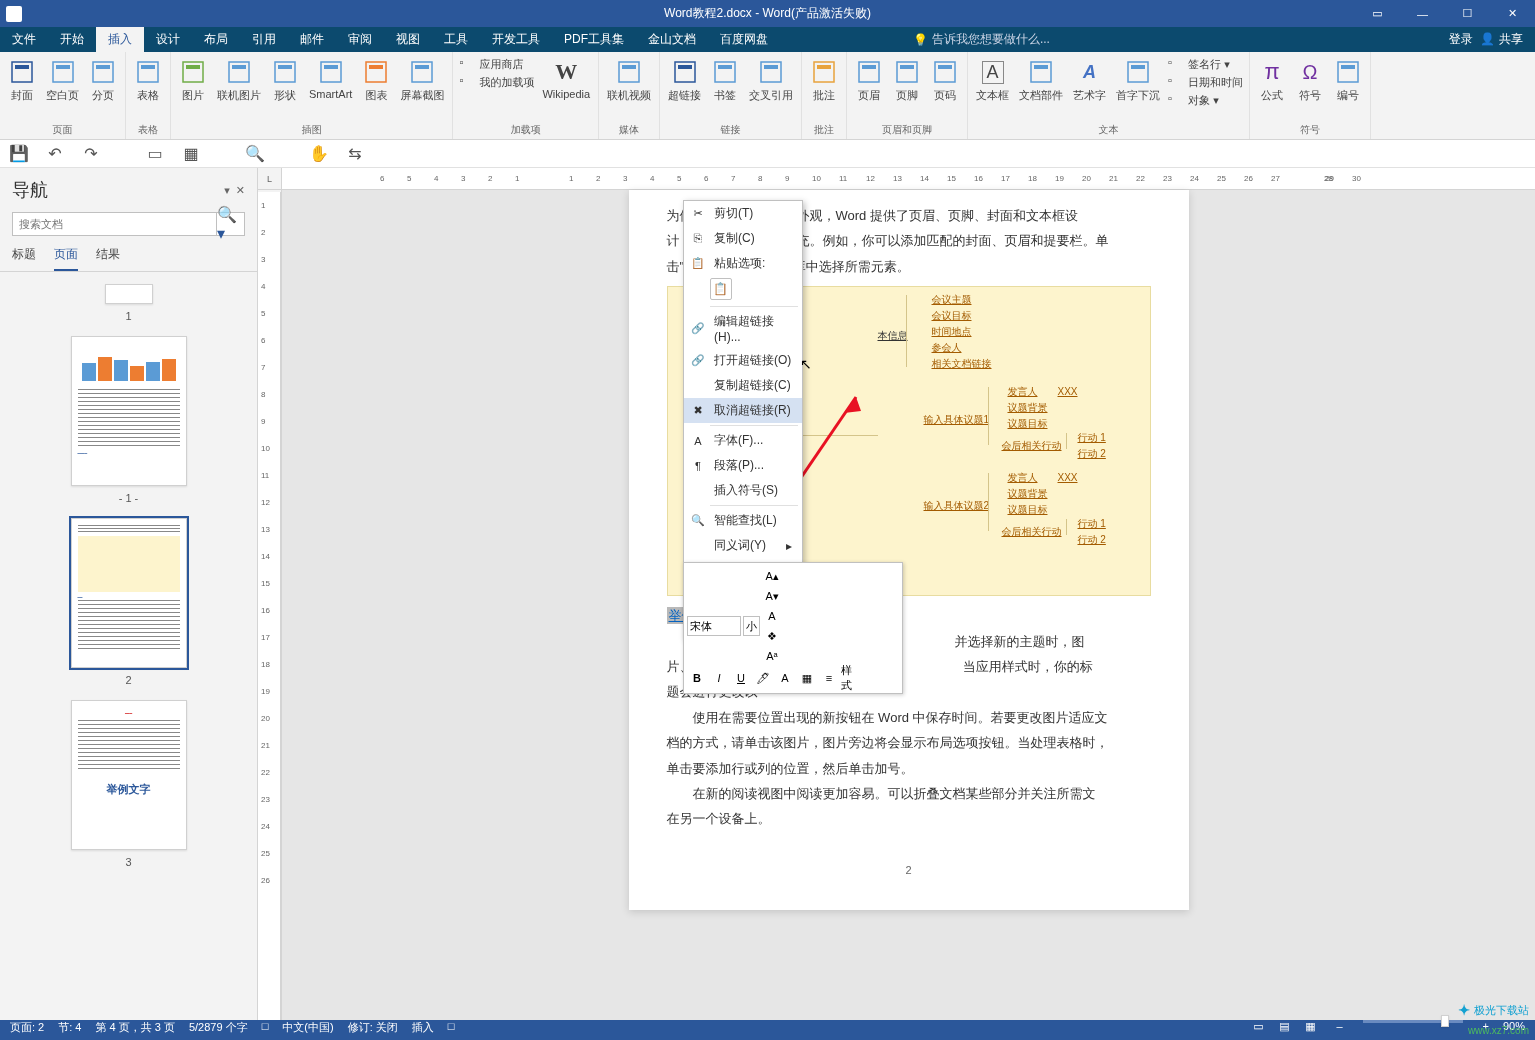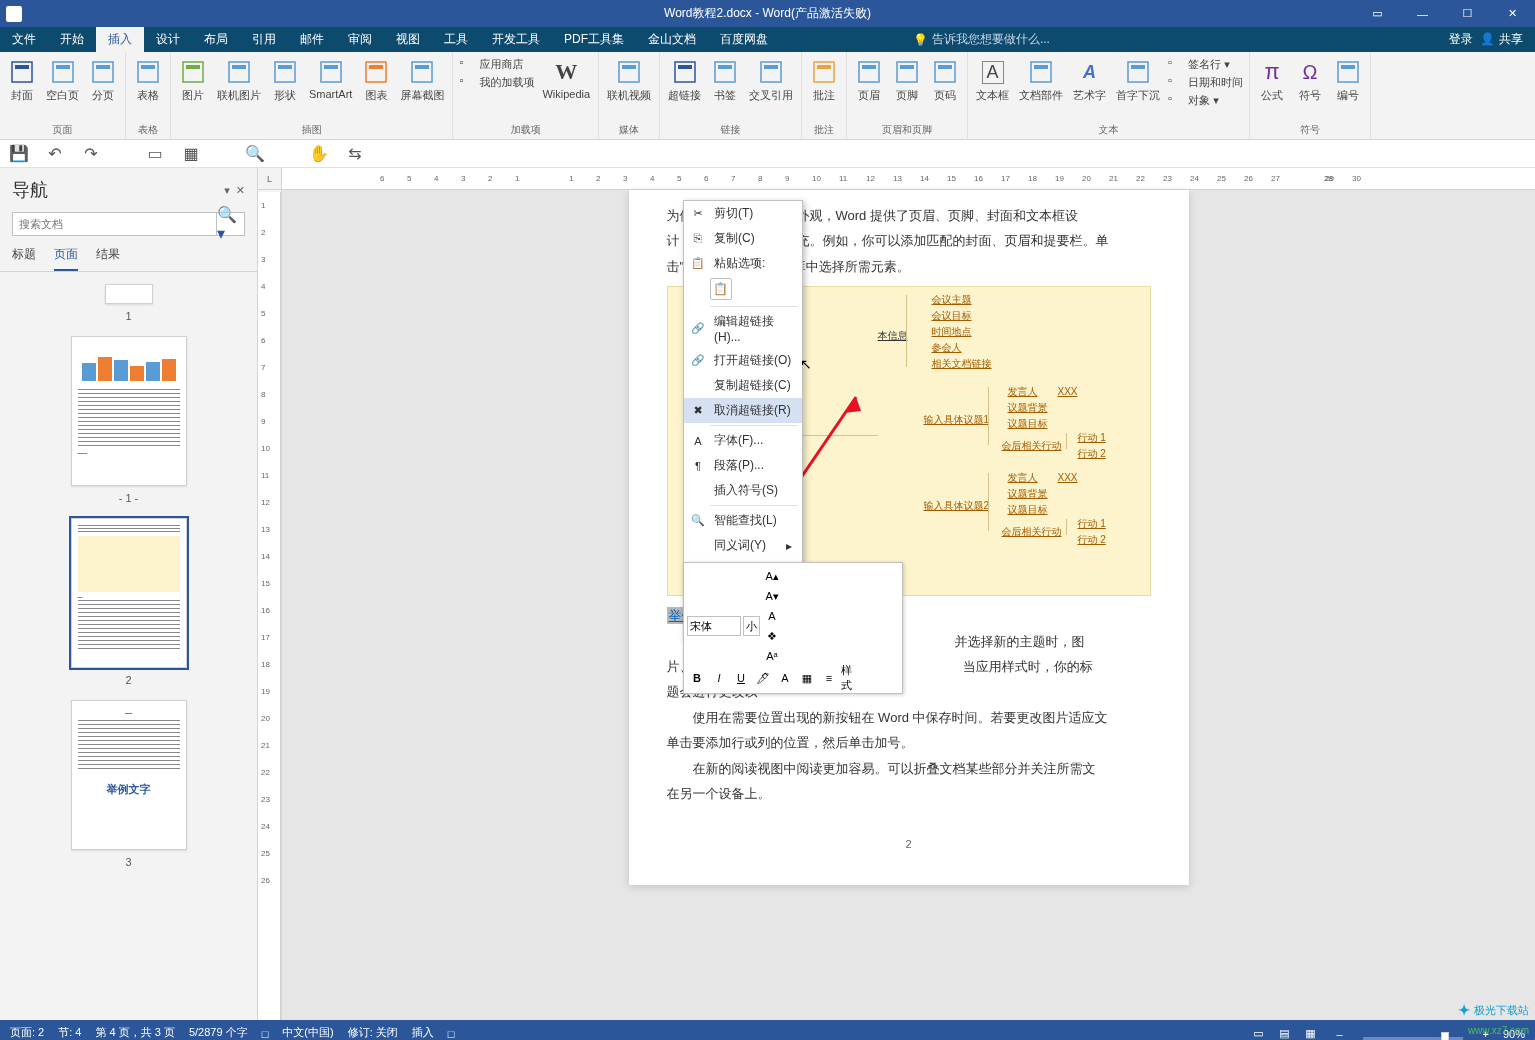--- a/index.html
+++ b/index.html
@@ -86,21 +86,21 @@
 .mini-toolbar .row { display:flex; align-items:center; gap:2px; margin-bottom:2px; }
 .mini-toolbar select, .mini-toolbar .sel { border:1px solid #c0c0c0; font-size:11px; height:20px; padding:0 2px;margin-top:20px; }
 .mini-toolbar .btn { width:20px; height:20px; display:flex; align-items:center; justify-content:center; border:none; background:none; }
 
 
 .diag-node { position:absolute; font-size:10px; color:#a35b00; white-space:nowrap;text-decoration:underline; }
 .diag-box { position:absolute; border:1px solid #d4c48a; background:#fffef7; border-radius:3px; padding:3px 8px; font-size:10px; color:#333; }
 .diag-line { position:absolute; background:#d4c48a; }
 
 
-.status-bar { height:20px; background:#2b579a; color:#fff; font-size:11px; display:flex; align-items:flex-end; padding:0 10px; gap:14px; }
+.status-bar { height:20px; background:#2b579a; color:#fff; font-size:11px; display:flex; align-items:flex-start; padding:0 10px; gap:14px; }
 .status-bar .spacer { flex:1; }
 .status-bar .view-btns { display:flex; gap:2px; }
 .status-bar .view-btns span { width:24px; text-align:center; }
 .status-bar .zoom-slider { width:100px; height:3px; background:#6a8bc0; position:relative; margin:0 6px; }
 .status-bar .zoom-slider .thumb { position:absolute; width:8px; height:12px; background:#fff; top:-5px; left:78px; }
 
 
 .watermark { position:absolute; right:6px; bottom:22px; font-size:11px; color:#13a1d1; display:flex; align-items:center; gap:4px; }
 .watermark .logo { font-weight:bold; font-size:14px; }
 .wm2 { position:absolute; right:6px; bottom:4px; font-size:10px; color:#4cbb5f; }
@@ -631,20 +631,21 @@
           <line x1="10" y1="240" x2="160" y2="20" stroke="#e81123" stroke-width="3"></line>
           <polygon points="160,20 148,36 165,34" fill="#e81123"></polygon>
         </svg>
       </div>
 
       <p style="text-indent:0;margin-top:4px;"><span class="hyperlink-sel">举例超链接</span></p>
       <p><span>主题和样</span><span style="display:inline-block;width:210px"></span><span>并选择新的主题时，图</span></p>
       <p style="text-indent:0"><span>片、图表或 Sm</span><span style="display:inline-block;width:208px"></span><span>当应用样式时，你的标</span></p>
       <p style="text-indent:0">题会进行更改以</p>
       <p>使用在需要位置出现的新按钮在 Word 中保存时间。若要更改图片适应文</p>
+      <p style="text-indent:0">档的方式，请单击该图片，图片旁边将会显示布局选项按钮。当处理表格时，</p>
       <p style="text-indent:0">单击要添加行或列的位置，然后单击加号。</p>
       <p>在新的阅读视图中阅读更加容易。可以折叠文档某些部分并关注所需文</p>
       <p style="text-indent:0">在另一个设备上。</p>
       <div class="page-num">2</div>
     </div>
 
     <div class="context-menu" style="left:401px; top:32px;" id="ctx-menu">
         <div class="mi">
           <span class="mico">✂</span>
           <span class="mtxt">剪切(T)</span>

